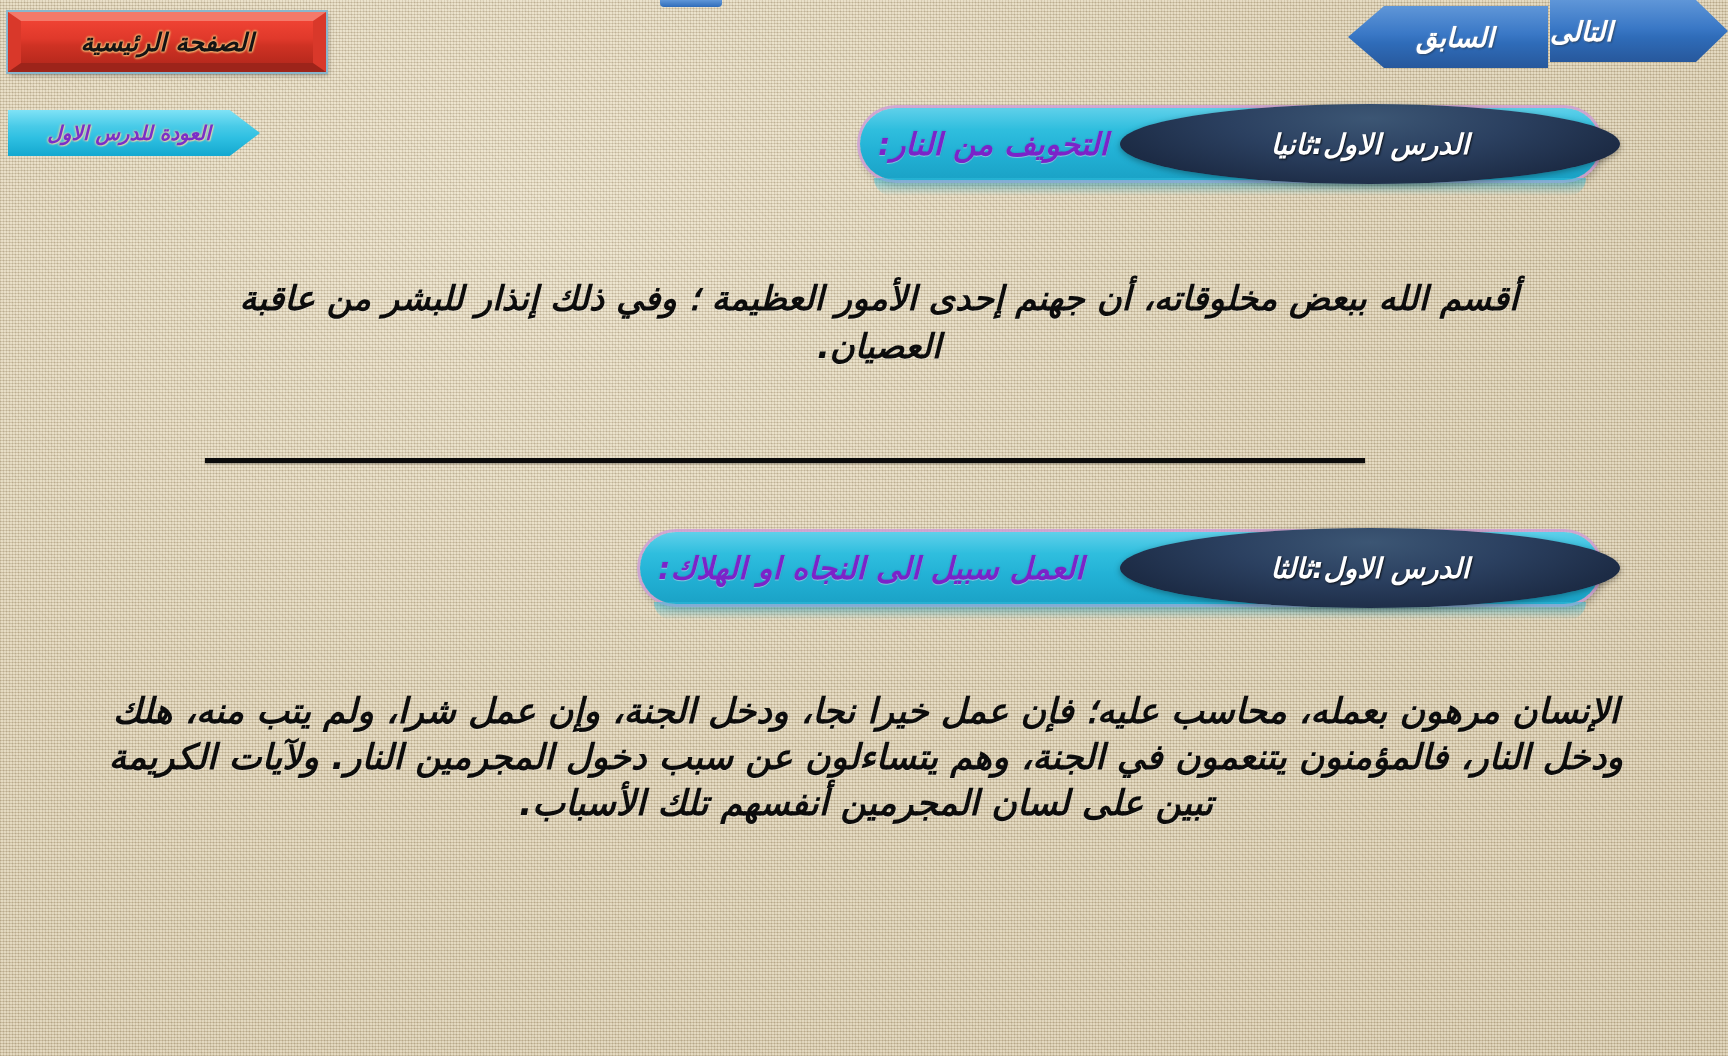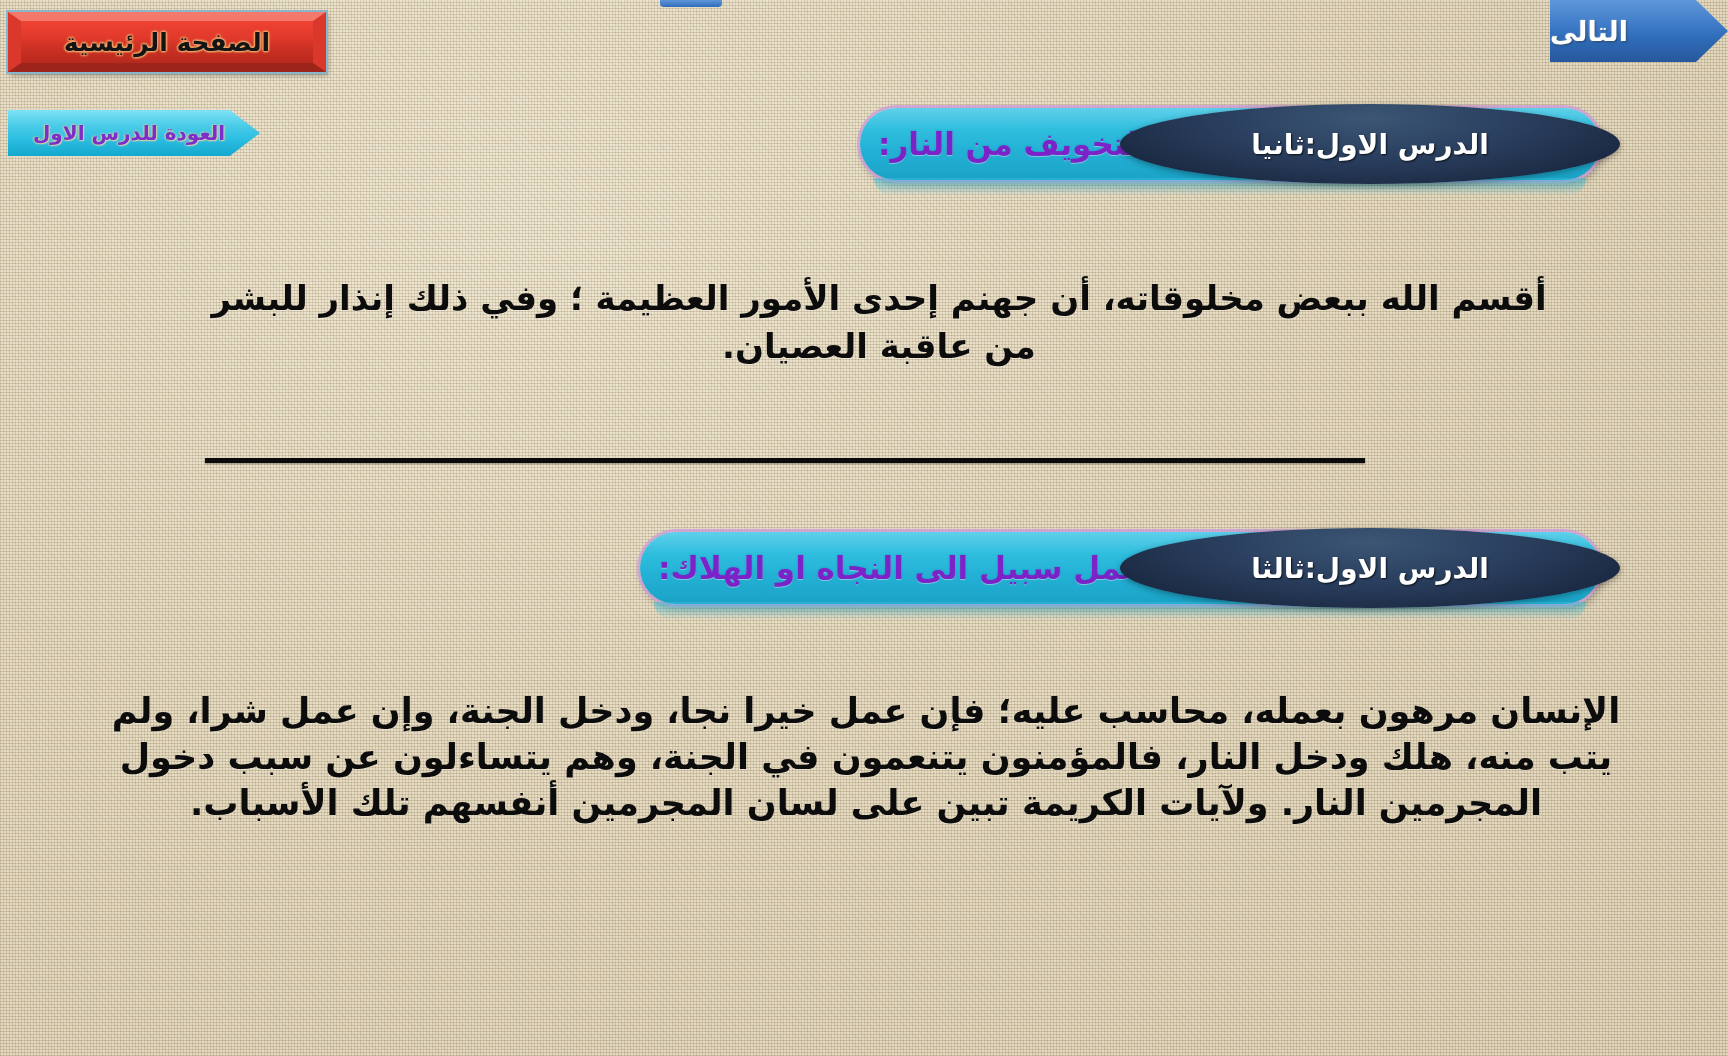--- a/index.html
+++ b/index.html
@@ -25,20 +25,21 @@
         rgba(255,250,235,0.20) 1px, rgba(255,250,235,0.20) 3px),
       repeating-linear-gradient(45deg,
         rgba(150,128,95,0.07) 0px, rgba(150,128,95,0.07) 2px,
         rgba(0,0,0,0) 2px, rgba(0,0,0,0) 6px),
       radial-gradient(ellipse at 30% 20%, #e6dcc4 0%, #d8cbad 45%, #cfc0a0 100%);
   }
 
   .slide {
     position: absolute;
     inset: 0;
+    font-style: italic;
   }
 
   
   .btn-home {
     position: absolute;
     left: 8px; top: 12px;
     width: 318px; height: 60px;
     background: linear-gradient(180deg,#ef4233 0%, #e0392b 42%, #cf3224 58%, #b8291d 100%);
     border-top: 9px solid #f4796a;
     border-bottom: 9px solid #9d241a;
@@ -202,20 +203,23 @@
   <div class="btn-home">
     <span class="btn-home-label">الصفحة الرئيسية</span>
   </div>
 
   <div class="btn-back">
     <span class="btn-back-label">العودة للدرس الاول</span>
   </div>
 
   <div class="stub-top"></div>
 
+  <div class="arrow-prev">
+    <span class="arrow-label">السابق</span>
+  </div>
 
   <div class="arrow-next">
     <span class="arrow-label">التالى</span>
   </div>
 
   <div class="banner" id="banner-1">
     <span class="banner-title">التخويف من النار:</span>
   </div>
   <div class="pill" id="pill-1">
     <span class="pill-label">الدرس الاول:ثانيا</span>

